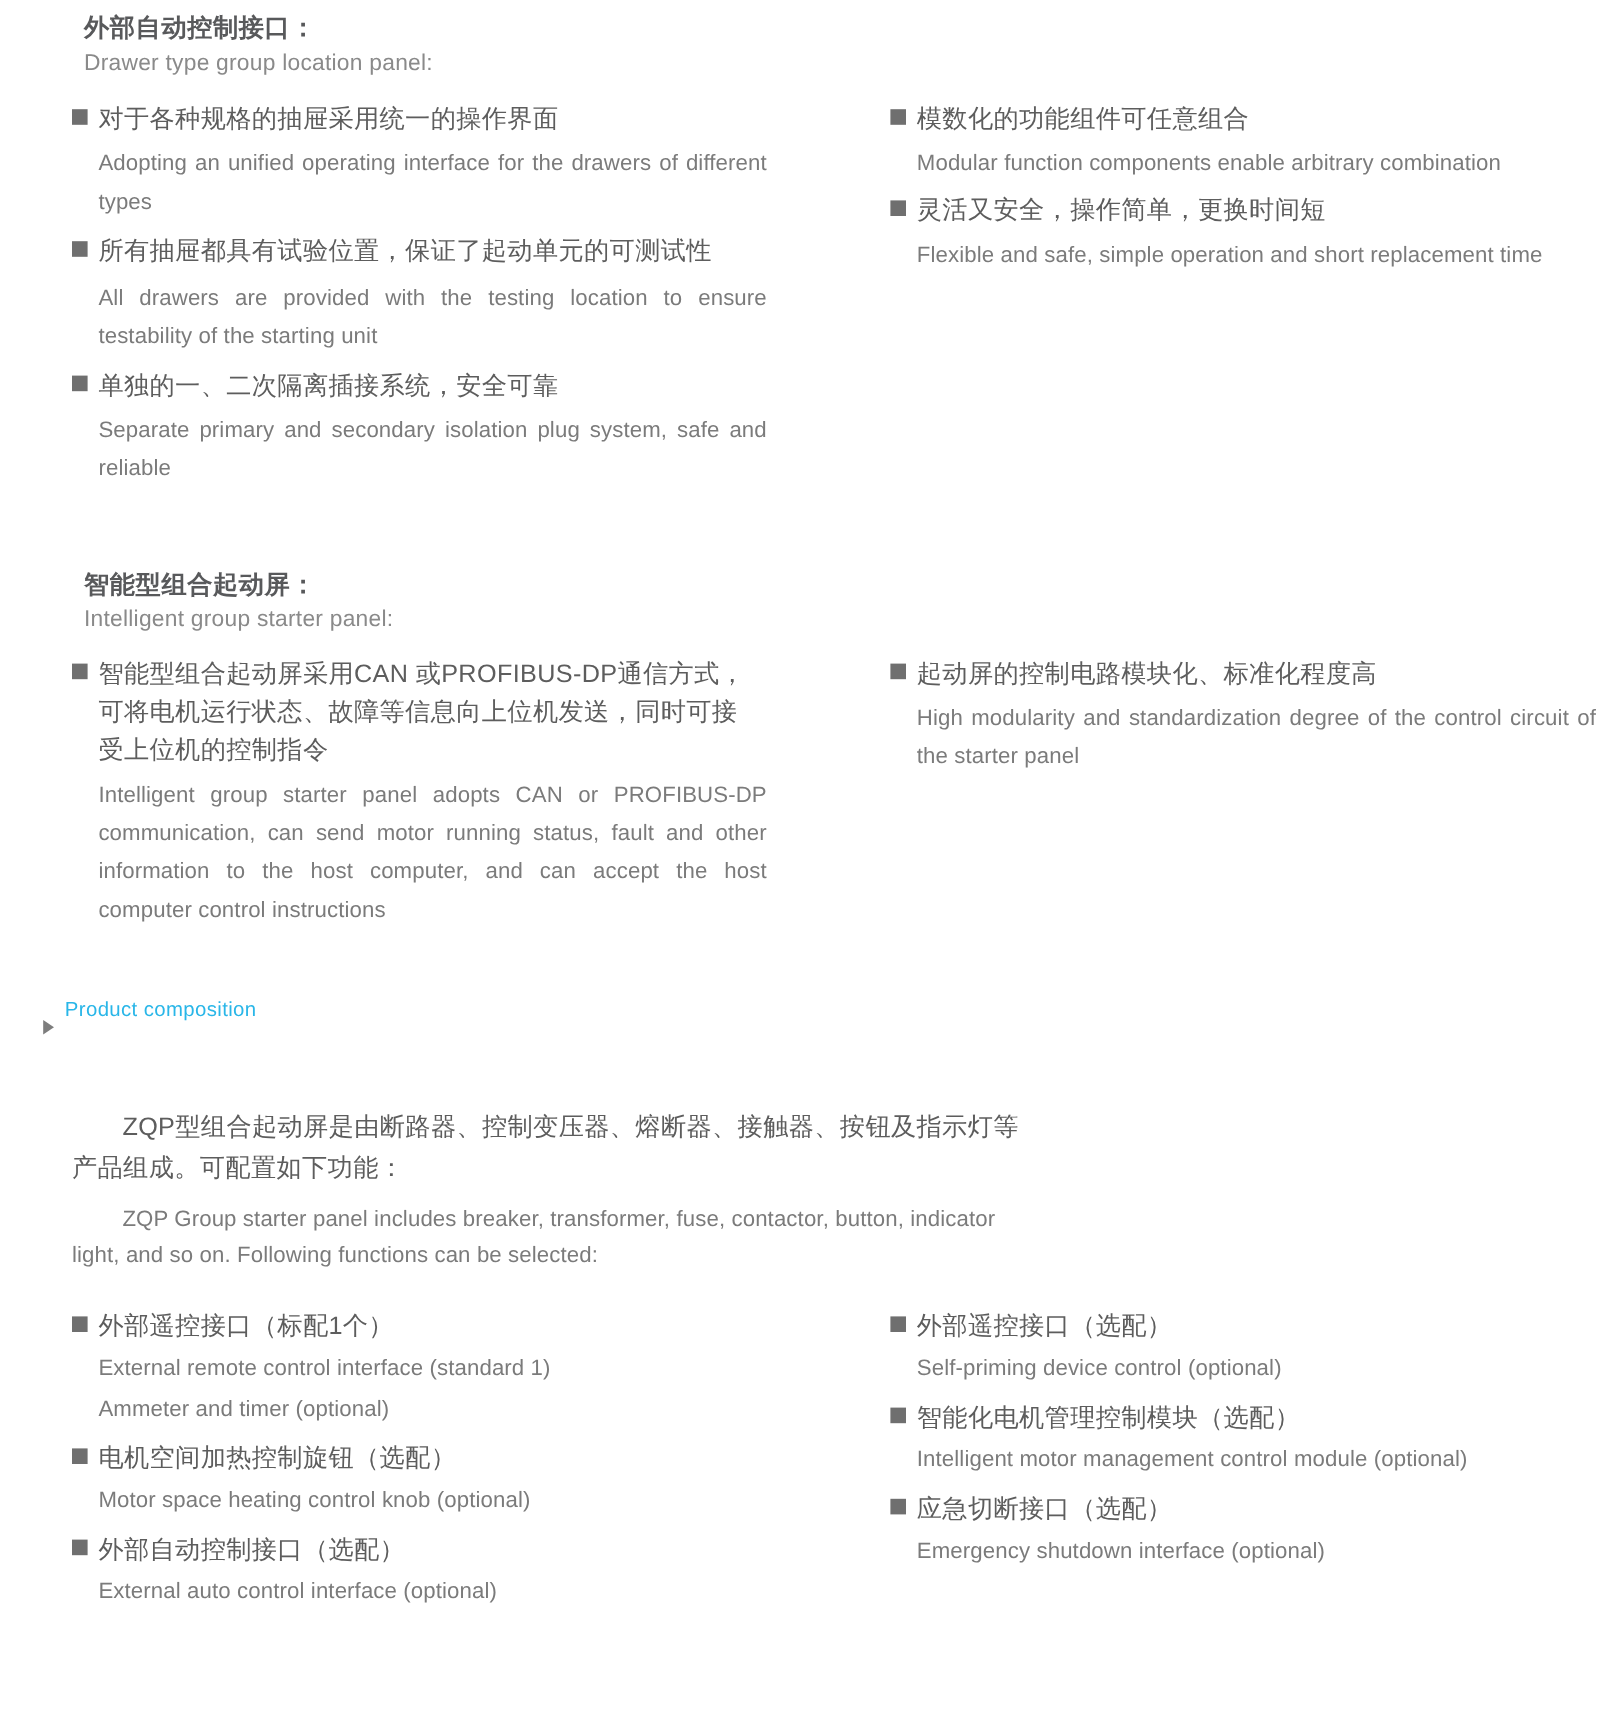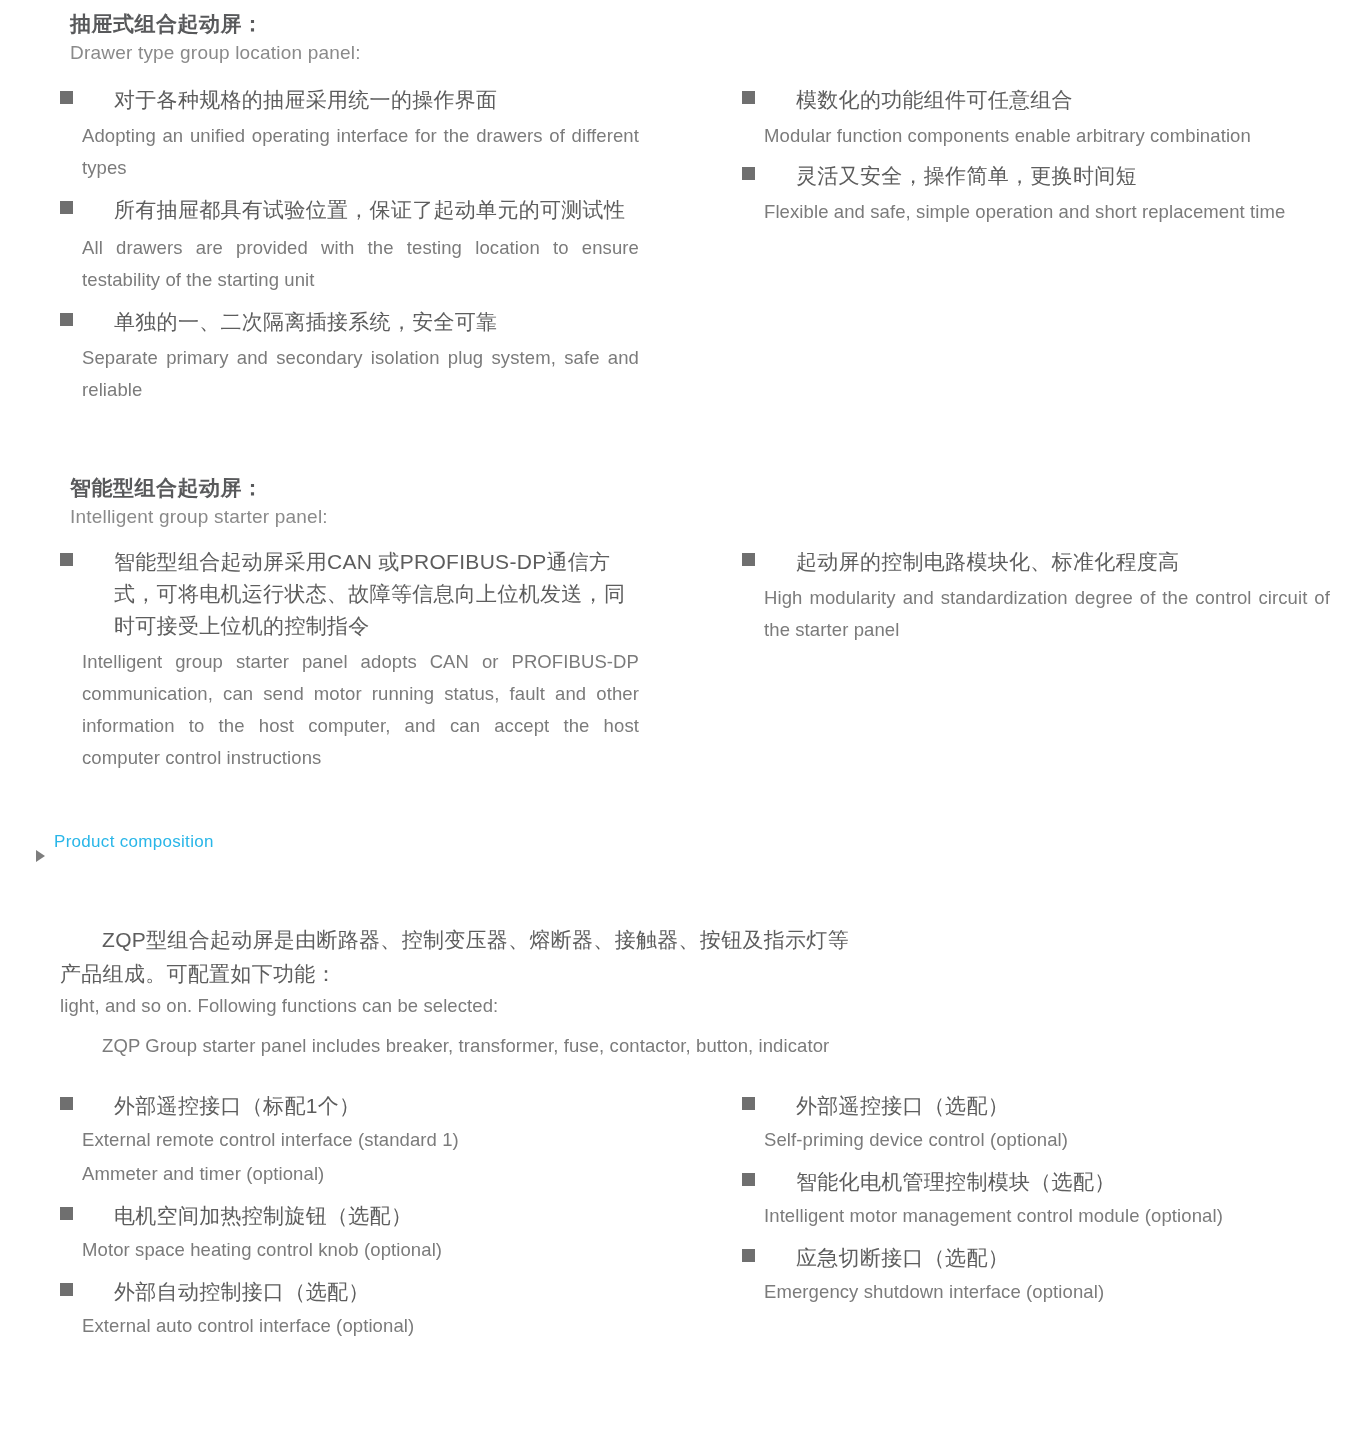--- a/index.html
+++ b/index.html
@@ -35,21 +35,20 @@
     font-size: 19px;
     color: #8a8a8a;
     line-height: 1.5;
     letter-spacing: 0.2px;
   }
 
   .bullet-row {
     display: flex;
     align-items: flex-start;
     margin-top: 14px;
-    gap: 32px;
   }
   .bullet-mark {
     flex: 0 0 auto;
     width: 13px;
     height: 13px;
     background: #6f6f6f;
     margin-right: 9px;
     margin-top: 7px;
   }
   .bullet-cn {
@@ -120,21 +119,21 @@
   .indent {
     text-indent: 42px;
   }
 </style>
 </head>
 <body>
 
 <div class="page">
 
   <div class="block" style="left:70px; top:10px; width:620px;">
-    <div class="sec-title-cn">抽屉式组合起动屏：</div>
+    <div class="sec-title-cn">外部自动控制接口：</div>
     <div class="sec-title-en" style="margin-top:2px;">Drawer type group location panel:</div>
   </div>
 
   <div class="block" style="left:60px; top:84px; width:580px;">
 
     <div class="bullet-row" style="margin-top:0;">
       <span class="bullet-mark"></span>
       <span class="bullet-cn">对于各种规格的抽屉采用统一的操作界面</span>
     </div>
     <div class="bullet-en indent-en" style="margin-top:4px; width:557px;">Adopting an unified operating interface for the drawers of different types</div>
@@ -190,22 +189,22 @@
   <div class="prod-head">
     <span class="arrow-icon"></span>
     <div>
       <div class="prod-title-en">Product composition</div>
     </div>
   </div>
 
   <div class="block" style="left:60px; top:923px; width:1000px;">
     <div class="para-cn indent">ZQP型组合起动屏是由断路器、控制变压器、熔断器、接触器、按钮及指示灯等</div>
     <div class="para-cn">产品组成。可配置如下功能：</div>
+    <div class="para-en indent" style="margin-top:10px;">ZQP Group starter panel includes breaker, transformer, fuse, contactor, button, indicator</div>
     <div class="para-en">light, and so on. Following functions can be selected:</div>
-    <div class="para-en indent" style="margin-top:10px;">ZQP Group starter panel includes breaker, transformer, fuse, contactor, button, indicator</div>
   </div>
 
   <div class="block" style="left:60px; top:1090px; width:600px;">
     <div class="bullet-row" style="margin-top:0;">
       <span class="bullet-mark"></span>
       <span class="bullet-cn">外部遥控接口（标配1个）</span>
     </div>
     <div class="bullet-en indent-en" style="margin-top:2px;">External remote control interface (standard 1)</div>
 
     <div class="bullet-en indent-en" style="margin-top:2px;">Ammeter and timer (optional)</div>

